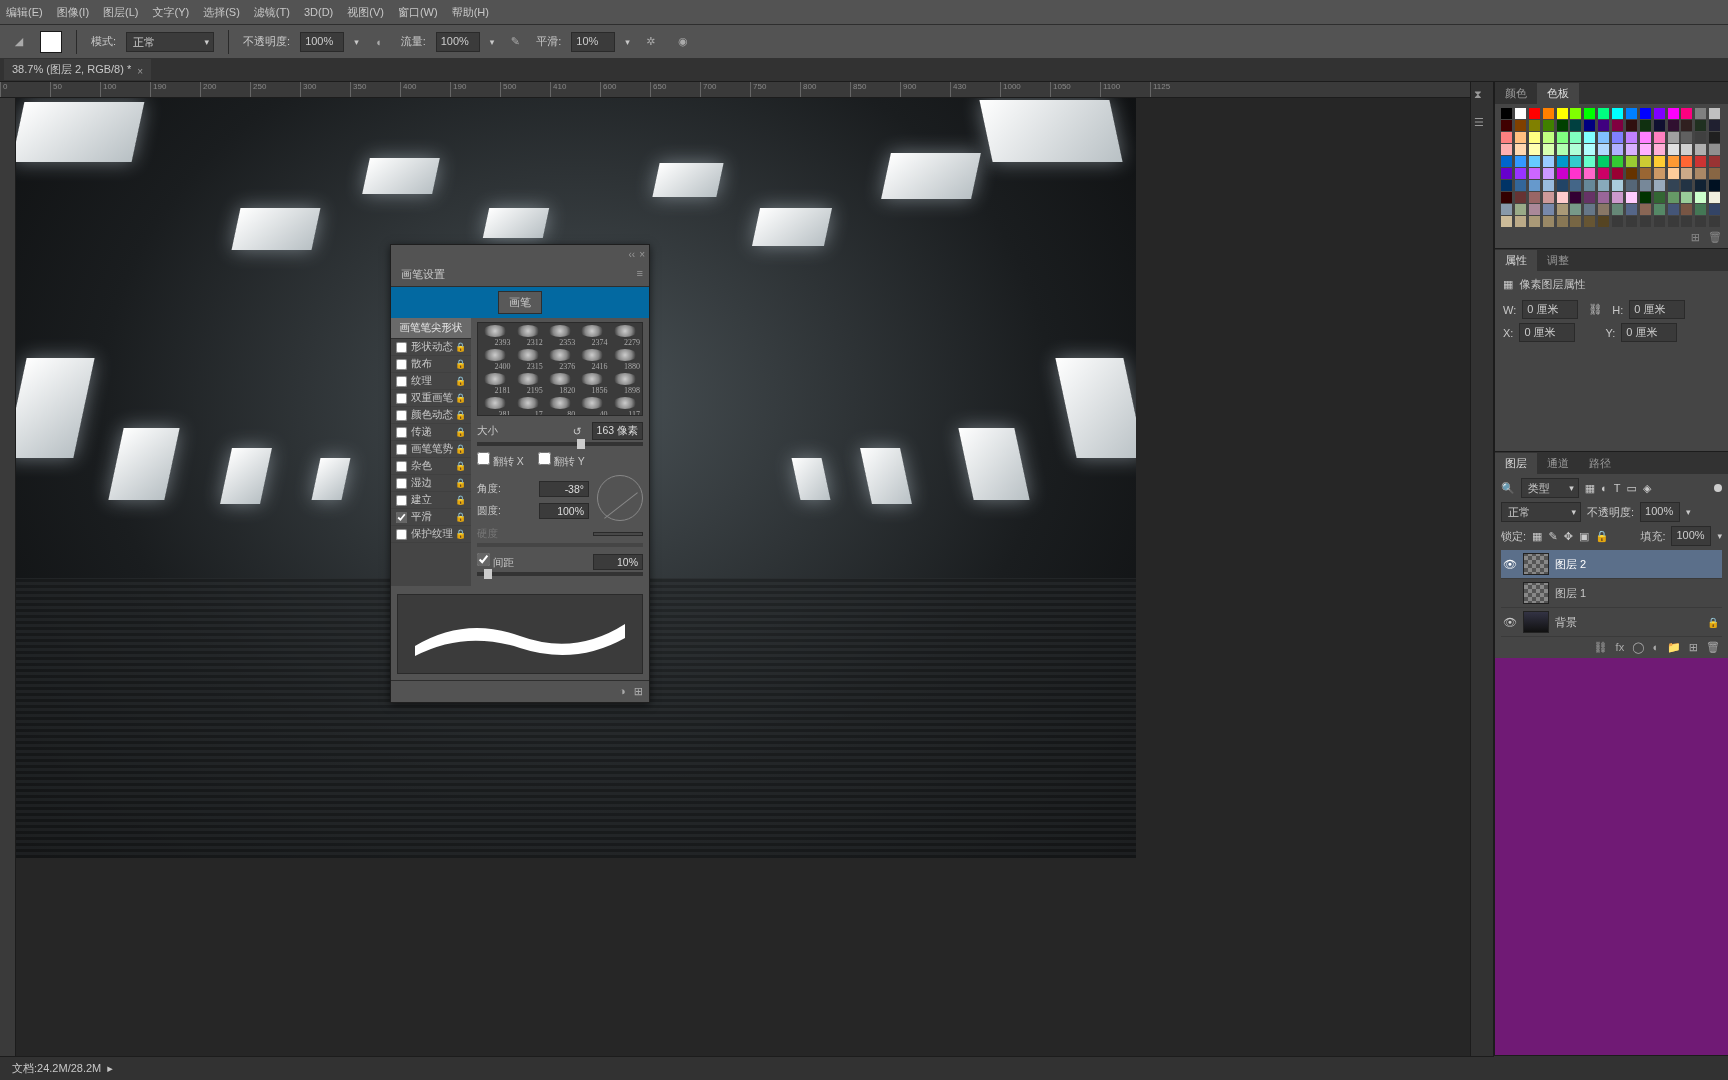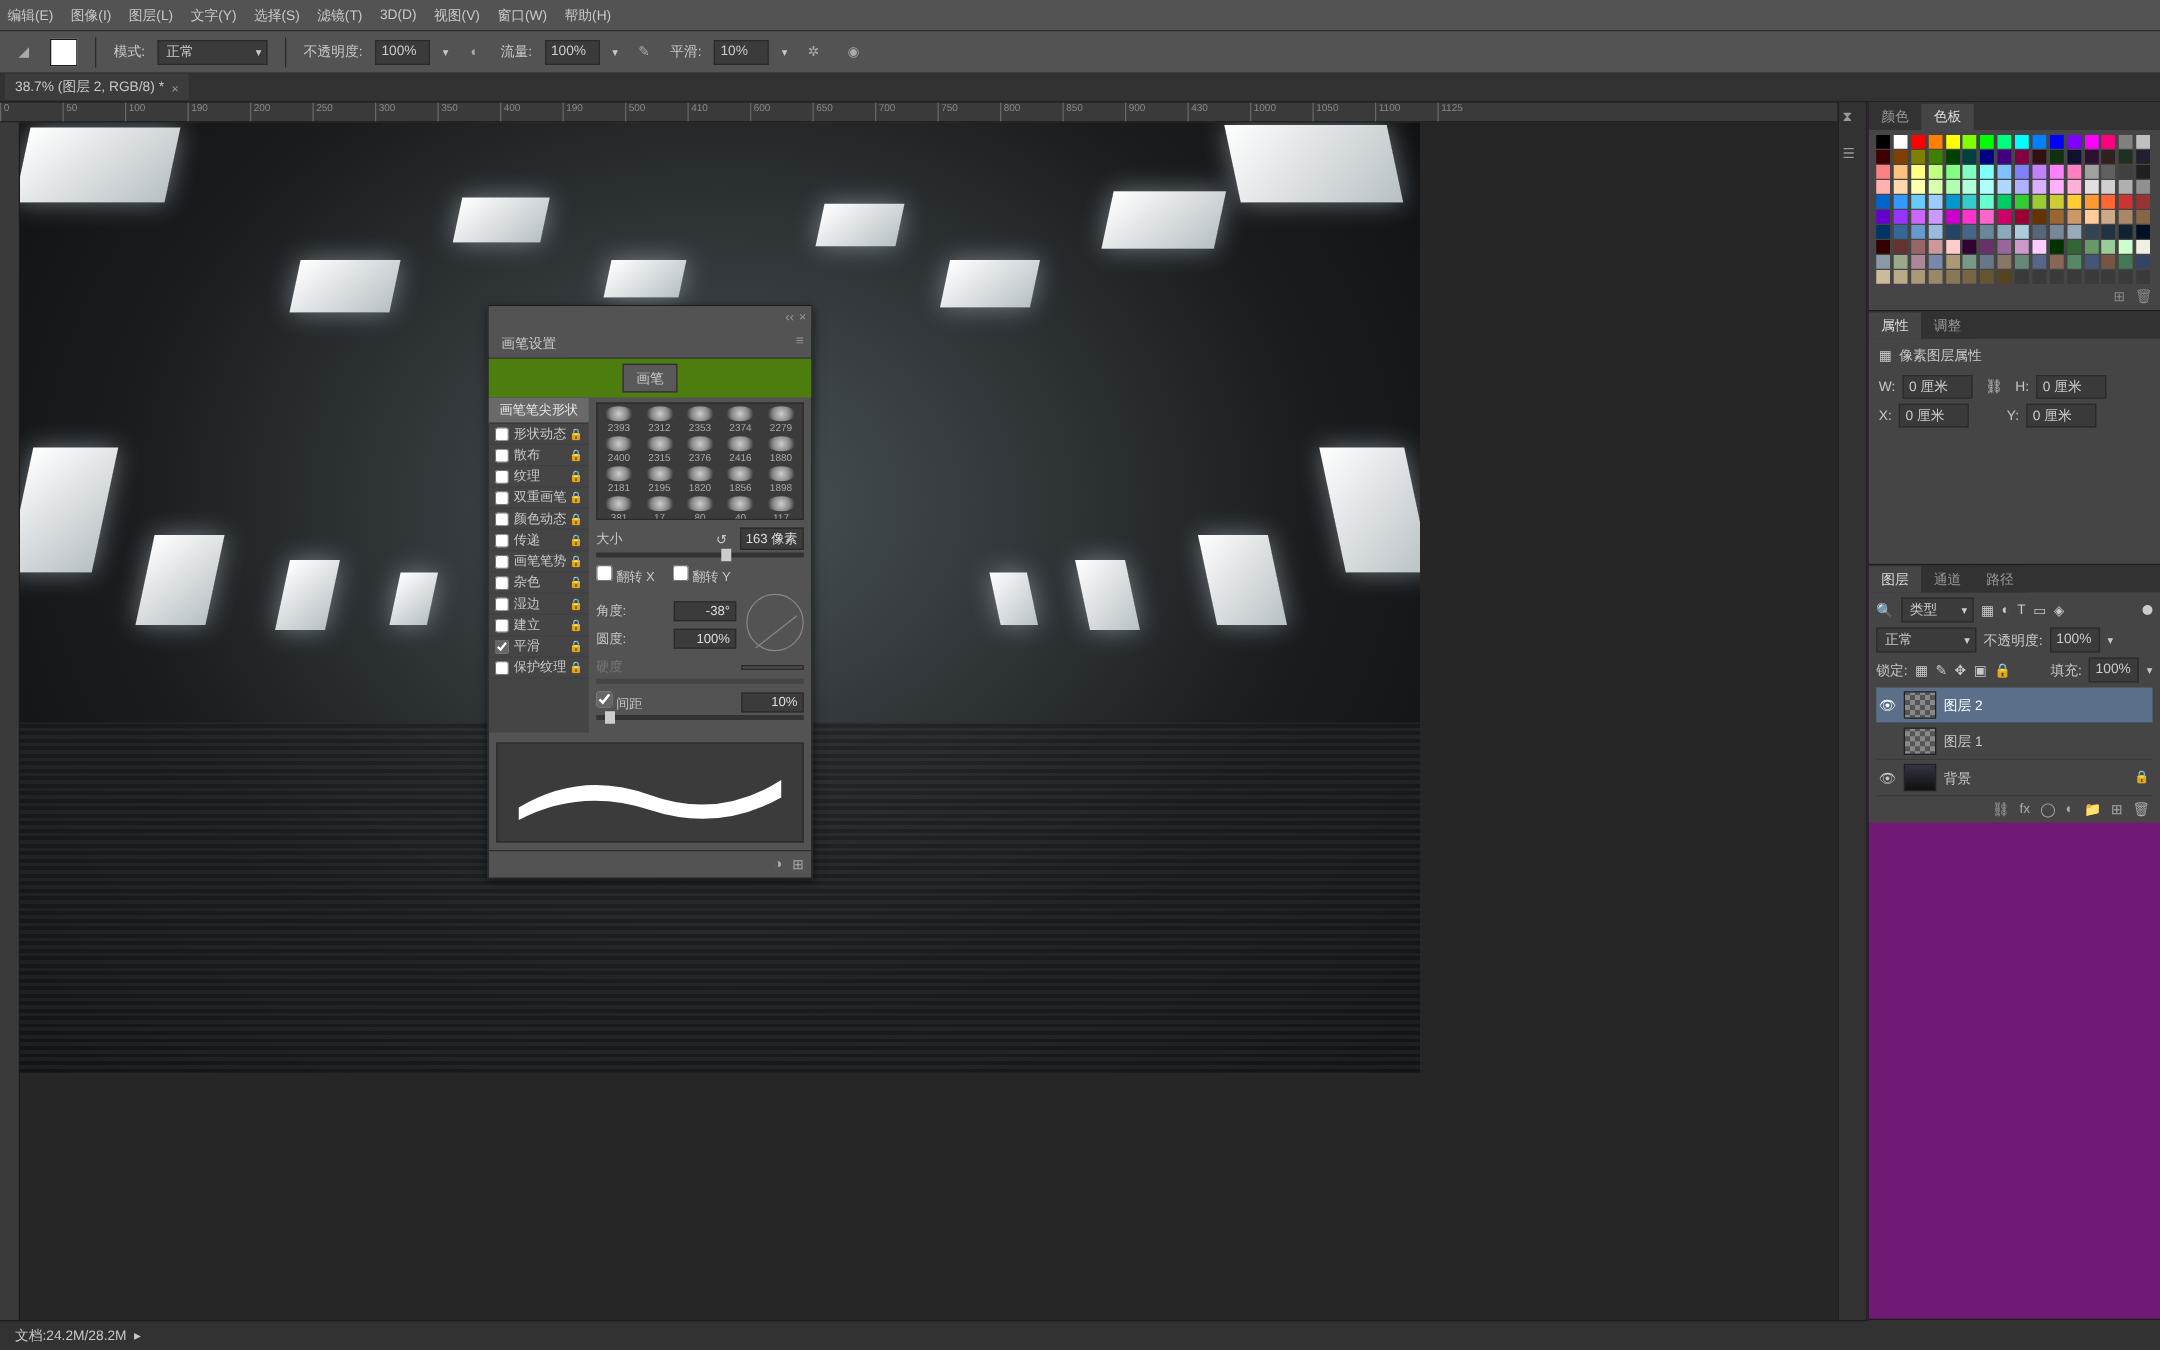--- a/index.html
+++ b/index.html
@@ -44,21 +44,21 @@
 .panel-body { display: flex; }
 .brush-sidebar { width: 80px; background: #454545; }
 .brush-btn-wrap { padding: 4px; text-align: center; }
 .brush-btn { background: #595959; padding: 3px 10px; border: 1px solid #2e2e2e; display: inline-block; }
 .sidebar-head { background: #6a6a6a; color: #e4e4e4; padding: 3px 4px; font-size: 10.5px; text-align: center; border-bottom: 1px solid #2e2e2e; }
 .side-item { display: flex; align-items: center; padding: 2px 4px; font-size: 10.5px; border-bottom: 1px solid #404040; height: 17px; }
 .side-item input[type=checkbox]{ margin-right: 3px; transform: scale(.85); }
 .side-item .lock { margin-left: auto; font-size: 9px; color: #888; }
 .brush-main { flex: 1; padding: 4px 6px; }
 .thumbs { display: grid; grid-template-columns: repeat(5, 1fr); gap: 2px; background: #3b3b3b; border: 1px solid #2a2a2a; padding: 2px; max-height: 94px; overflow: hidden; }
-.thumb { text-align: center; font-size: 8px; color: #aaa; }
+.thumb { text-align: right; font-size: 8px; color: #aaa; font-family: Liberation Serif, serif; }
 .thumb .tdot { width: 24px; height: 12px; background: radial-gradient(circle,#ccc 0%,#888 50%,transparent 80%); margin: 0 auto 1px; border-radius: 50%; }
 .ctrl-row { display: flex; align-items: center; gap: 6px; margin-top: 6px; font-size: 10.5px; }
 .ctrl-row .lbl { width: 30px; }
 .val-box { background: #3b3b3b; border: 1px solid #2a2a2a; padding: 1px 4px; min-width: 50px; text-align: right; color: #ddd; margin-left: auto; }
 .slider { height: 4px; background: #333; margin: 2px 0 6px; position: relative; }
 .slider .knob { position: absolute; top: -3px; width: 8px; height: 10px; background: #ccc; }
 .angle-sec { display: flex; gap: 8px; align-items: flex-start; margin-top: 6px; }
 .angle-circle { width: 46px; height: 46px; border: 1px solid #888; border-radius: 50%; position: relative; }
 .angle-circle::after { content:""; position:absolute; width: 42px; height:1px; background:#888; top:29px; left:2px; transform: rotate(-38deg); }
 .preview-box { margin: 8px 6px 6px; height: 80px; background: #3b3b3b; border: 1px solid #2a2a2a; display: flex; align-items: center; justify-content: center; }
@@ -200,21 +200,21 @@
 
     <div class="brush-panel">
       <div class="panel-titlebar">
         <span>‹‹</span>
         <span>×</span>
       </div>
       <div class="panel-tabs">
         <div class="panel-tab active">画笔设置</div>
         <div style="margin-left:auto;padding:4px 6px;color:#999;">≡</div>
       </div>
-      <div class="brush-btn-wrap" style="background:#4d7c0f;">
+      <div class="brush-btn-wrap" style="background:#0369a1;">
         <span class="brush-btn">画笔</span>
       </div>
       <div class="panel-body">
         <div class="brush-sidebar">
           <div class="sidebar-head">画笔笔尖形状</div>
           <div id="sideItems">
               <div class="side-item">
                 <input type="checkbox" style="">
                 <span>形状动态</span>
                 <span class="lock">🔒</span>

